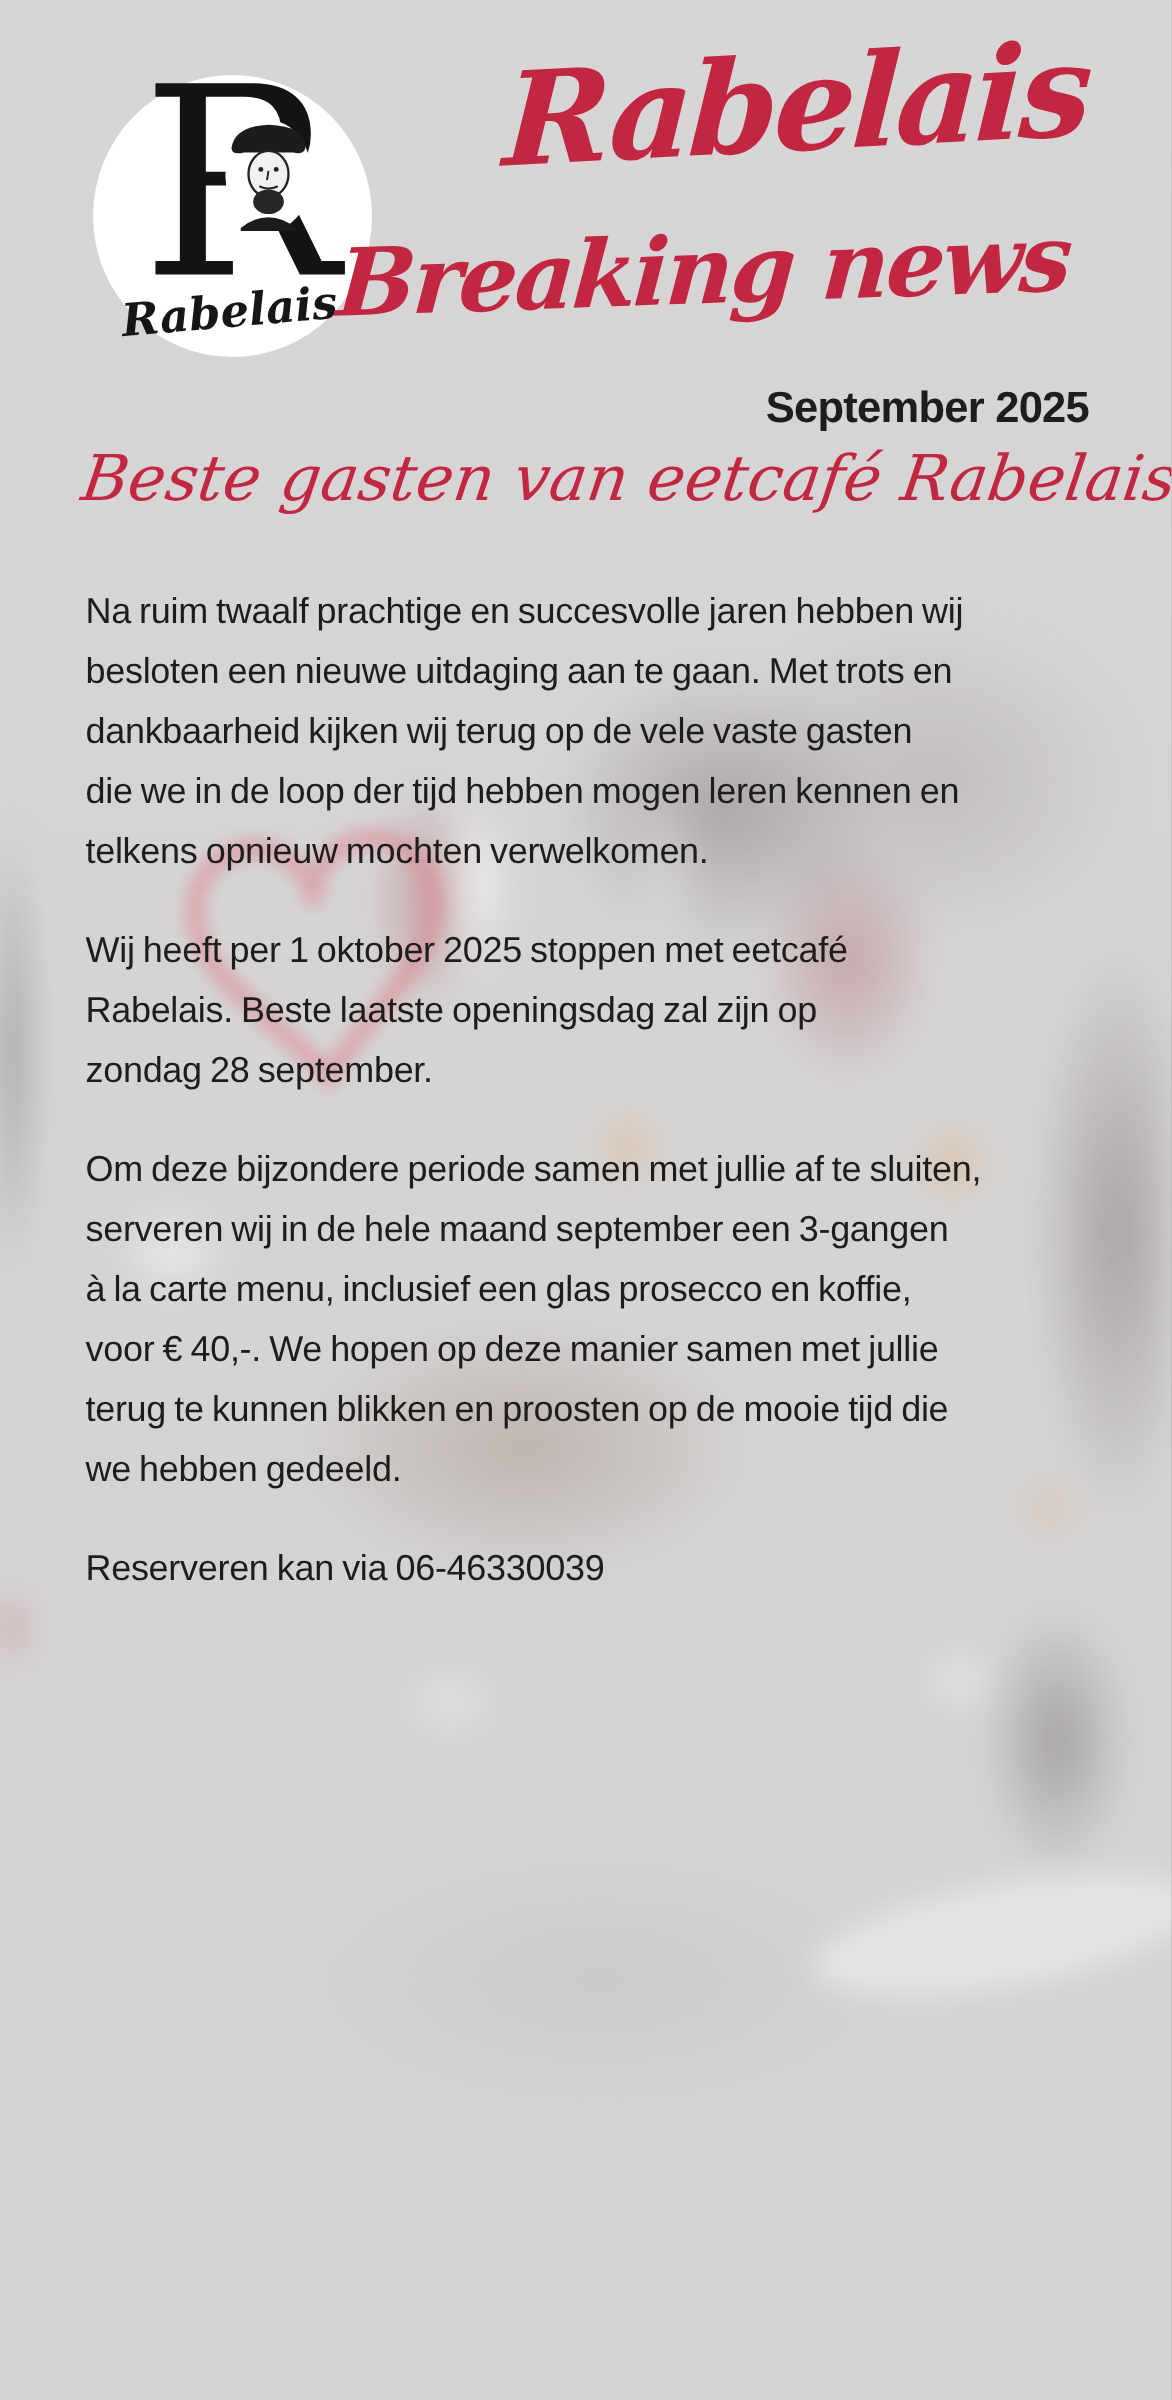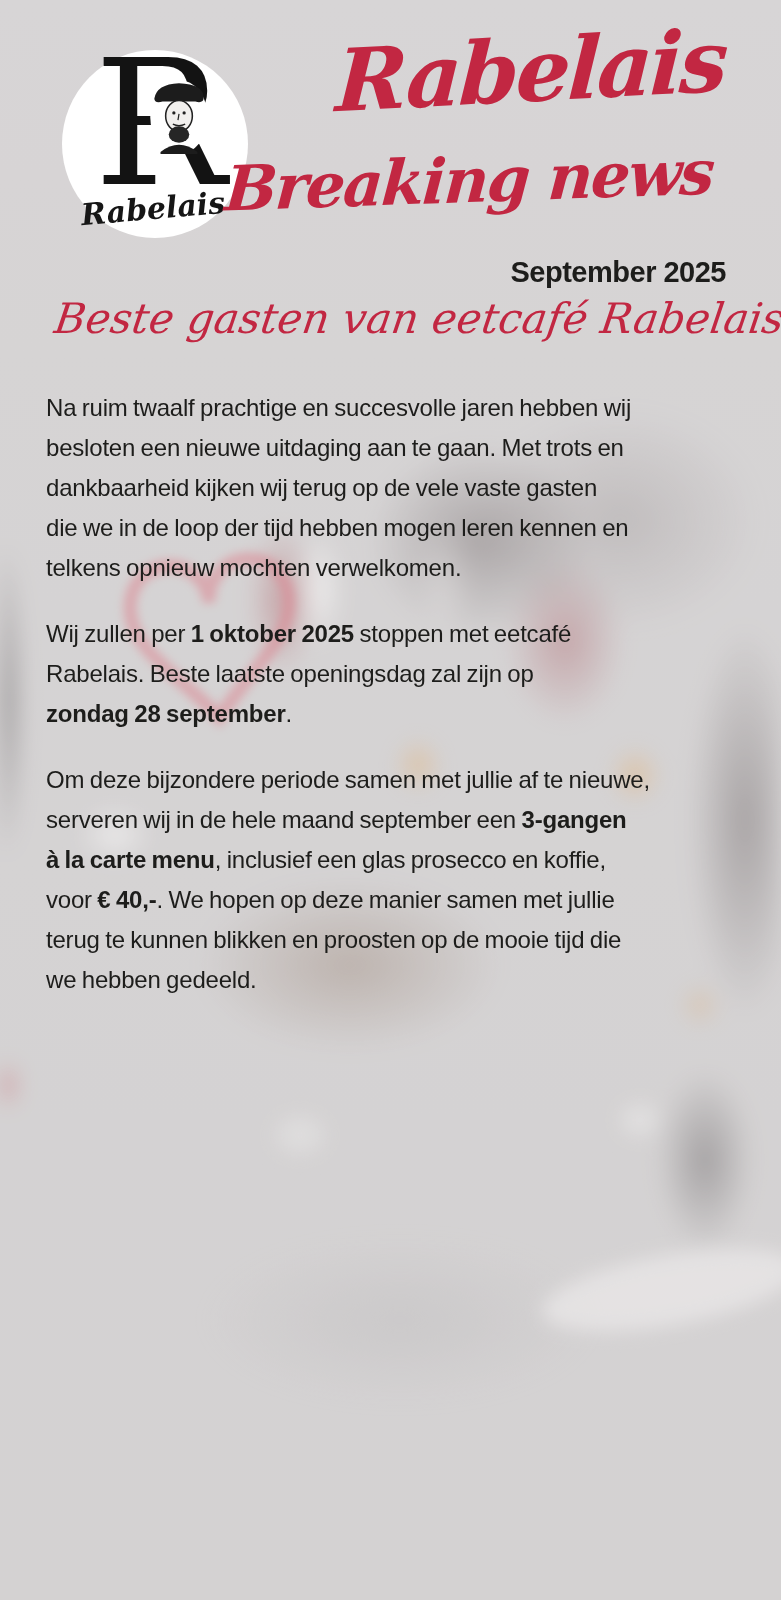--- a/index.html
+++ b/index.html
@@ -92,30 +92,30 @@
   }
   .greeting{
     position:absolute;left:55px;top:296px;
     font-family:"DejaVu Serif","Liberation Serif",serif;
     font-style:italic;font-size:42px;line-height:1.1;
     color:var(--accent);white-space:nowrap;
     transform:skewX(-8deg);
   }
   
   .letter{
-    position:absolute;left:46px;right:40px;top:388px;
+    position:absolute;left:57px;right:40px;top:388px;
   }
   .letter p{
     margin:0 0 26px 0;
     font-size:24px;line-height:40px;
     letter-spacing:-0.2px;word-spacing:-1px;
     white-space:pre-line;
     color:var(--ink);
   }
-  .letter .b{font-weight:700;}
+  .letter .b{font-weight:400;}
 </style>
 </head>
 <body>
 
 <div class="poster">
 
   <div class="bg">
     <div class="bg-blobs"></div>
     <svg class="bg-heart" viewBox="0 0 100 96">
       <path d="M50 28 C50 14 39 6 29 6 C15 6 7 17 7 29 C7 50 27 62 50 90 C73 62 93 50 93 29 C93 17 85 6 71 6 C61 6 50 14 50 28 Z" fill="none" stroke="#e04358" stroke-width="7"></path>
@@ -147,25 +147,26 @@
     <div class="date">September 2025</div>
 
     <div class="greeting">Beste gasten van eetcafé Rabelais,</div>
 
     <main class="letter">
         <p><span>Na ruim twaalf prachtige en succesvolle jaren hebben wij
 besloten een nieuwe uitdaging aan te gaan. Met trots en
 dankbaarheid kijken wij terug op de vele vaste gasten
 die we in de loop der tijd hebben mogen leren kennen en
 telkens opnieuw mochten verwelkomen.</span></p>
-        <p><span>Wij zullen per </span><span class="b">1 oktober 2025</span><span> stoppen met eetcafé
+        <p><span>Wij heeft per </span><span class="b">1 oktober 2025</span><span> stoppen met eetcafé
 Rabelais. Beste laatste openingsdag zal zijn op
 </span><span class="b">zondag 28 september</span><span>.</span></p>
-        <p><span>Om deze bijzondere periode samen met jullie af te nieuwe,
+        <p><span>Om deze bijzondere periode samen met jullie af te sluiten,
 serveren wij in de hele maand september een </span><span class="b">3-gangen
 à la carte menu</span><span>, inclusief een glas prosecco en koffie,
 voor </span><span class="b">€ 40,-</span><span>. We hopen op deze manier samen met jullie
 terug te kunnen blikken en proosten op de mooie tijd die
 we hebben gedeeld.</span></p>
+        <p><span class="b">Reserveren kan via 06-46330039</span></p>
       </main>
 
   </div>
 </div>
 
 </body></html>

